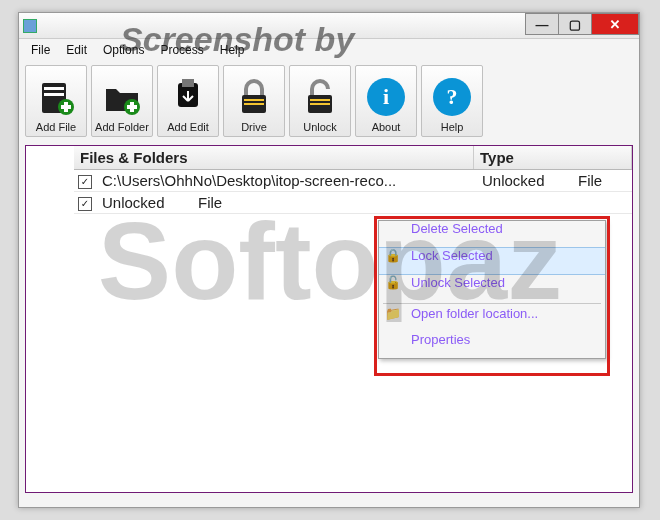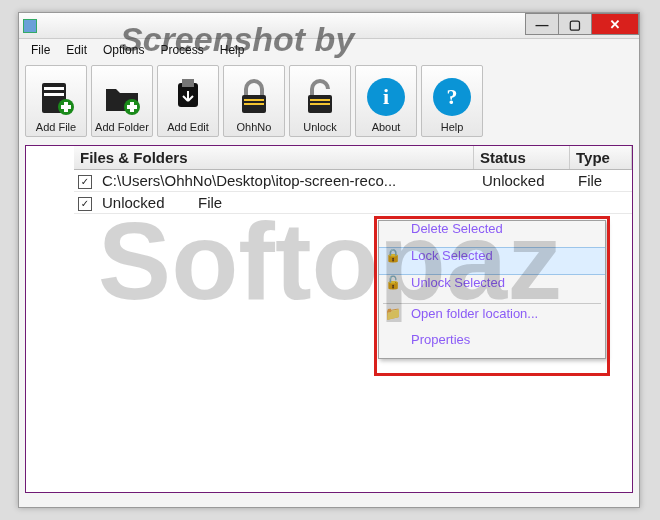--- a/index.html
+++ b/index.html
@@ -95,21 +95,21 @@
     </div>
     <div class="tbtn">
       <div class="ticon">
         <svg viewBox="0 0 40 40">
             <rect x="8" y="18" width="24" height="18" rx="2" fill="#222"></rect>
             <rect x="10" y="22" width="20" height="2" fill="#f4c430"></rect>
             <rect x="10" y="26" width="20" height="2" fill="#f4c430"></rect>
             <path d="M12 18v-6a8 8 0 0116 0v6" stroke="#888" stroke-width="4" fill="none"></path>
           </svg>
       </div>
-      <span>OhhNo</span>
+      <span>Drive</span>
     </div>
     <div class="tbtn">
       <div class="ticon">
         <svg viewBox="0 0 40 40">
             <rect x="8" y="18" width="24" height="18" rx="2" fill="#222"></rect>
             <rect x="10" y="22" width="20" height="2" fill="#f4c430"></rect>
             <rect x="10" y="26" width="20" height="2" fill="#f4c430"></rect>
             <path d="M12 18v-6a8 8 0 0116 0" stroke="#888" stroke-width="4" fill="none"></path>
           </svg>
       </div>
@@ -125,21 +125,20 @@
       <div class="ticon">
           <div class="circle-blue">?</div>
         </div>
       <span>Help</span>
     </div>
   </div>
 
   <div class="listarea">
     <div class="colhead">
       <div class="col-path">Files &amp; Folders</div>
-      <div class="col-status">Status</div>
       <div class="col-type">Type</div>
     </div>
     <div class="row">
       <span class="chk">✓</span>
       <div class="col-path" style="flex:0 0 380px">C:\Users\OhhNo\Desktop\itop-screen-reco...</div>
       <div class="col-status">Unlocked</div>
       <div class="col-type">File</div>
     </div>
     <div class="row">
       <span class="chk">✓</span>

